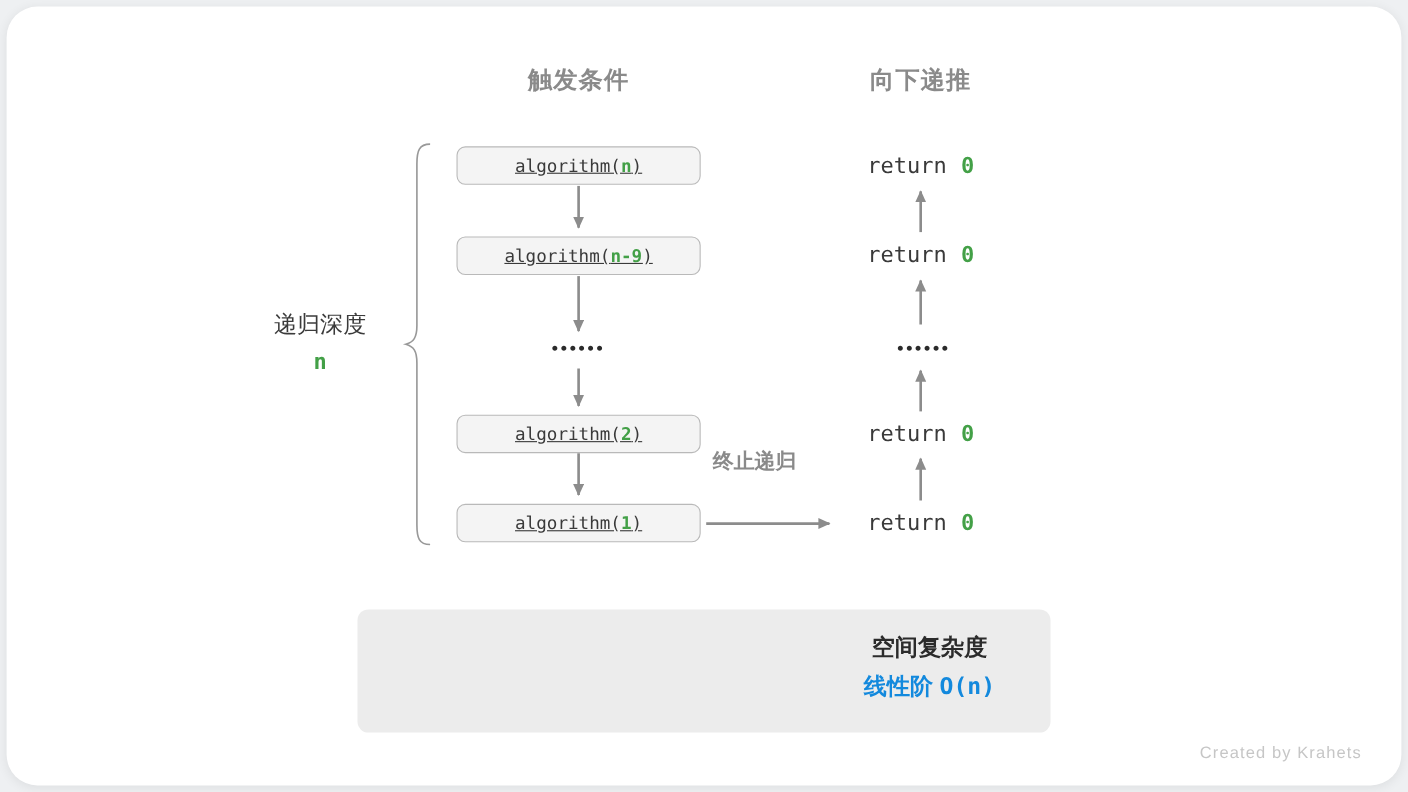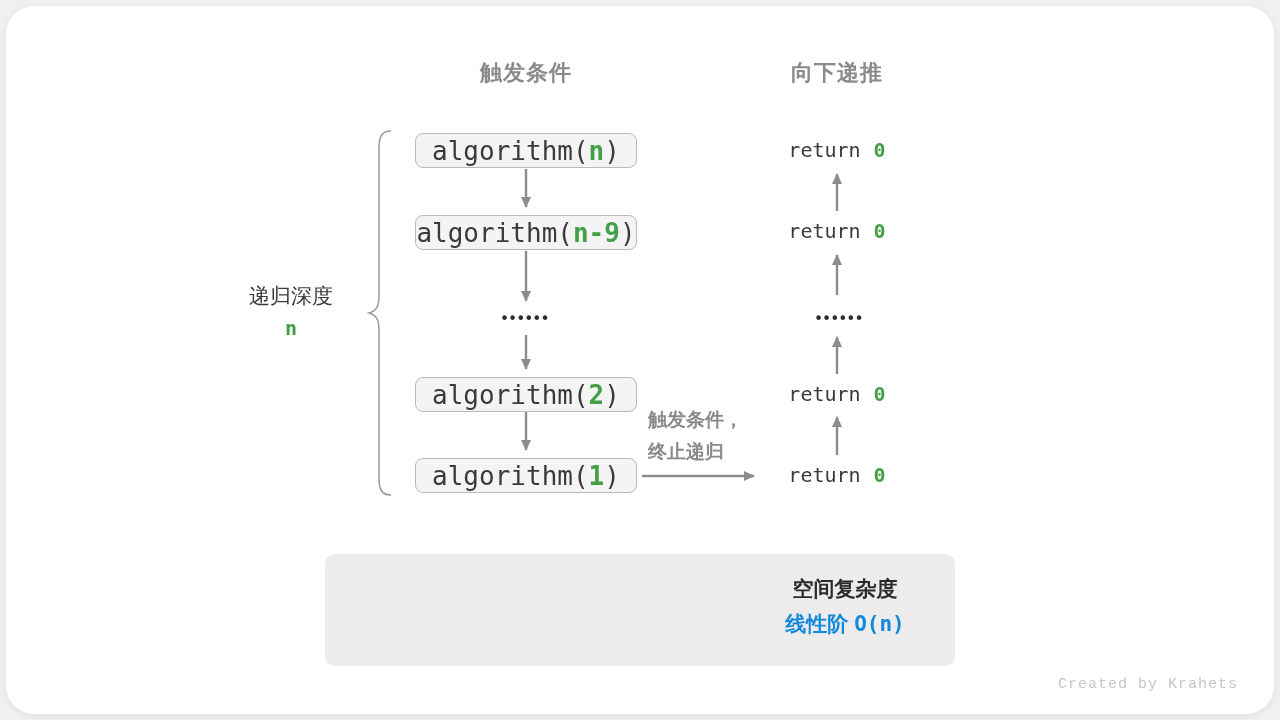--- a/index.html
+++ b/index.html
@@ -23,21 +23,21 @@
   .hdr-down{left:446px;}
   .hdr-up{left:757px;}
   .mono{font-family:"DejaVu Sans Mono","Liberation Mono",monospace;}
   .green{color:#43a047;font-weight:700;}
   .stack-box{
     left:415px;width:222px;height:35px;
     background:#f4f4f4;border:1.5px solid #b9b9b9;border-radius:8px;
     box-sizing:border-box;
     display:flex;align-items:center;justify-content:center;
     font-family:"DejaVu Sans Mono","Liberation Mono",monospace;
-    font-size:26px;color:#3a3a3a;
+    font-size:16px;color:#3a3a3a;text-decoration:underline;
   }
   .box-n{top:133px;}
   .box-n1{top:215px;}
   .box-2{top:377px;}
   .box-1{top:458px;}
   .return-row{
     left:757px;width:160px;height:24px;top:0;
     display:flex;align-items:flex-end;justify-content:center;
     font-family:"DejaVu Sans Mono","Liberation Mono",monospace;
     font-size:20px;color:#3a3a3a;white-space:pre;
@@ -81,21 +81,21 @@
   .summary-right .title{
     font-size:21px;font-weight:700;color:#2b2b2b;line-height:26px;
   }
   .summary-right .complexity{
     margin-top:9px;font-size:21px;font-weight:700;color:#1389dd;line-height:26px;
     white-space:nowrap;
   }
   .summary-right .complexity .mono{font-weight:700;}
   .footer-credit{
     top:676px;right:42px;
-    font-family:Liberation Mono, monospace;
+    font-family:Liberation Sans, sans-serif;
     font-size:15px;color:#c6c6c6;letter-spacing:1px;
   }
   svg.overlay{position:absolute;left:0;top:0;pointer-events:none;}
   .arrow-line{stroke:#8c8c8c;stroke-width:2.4;}
   .brace-path{stroke:#999999;stroke-width:1.5;fill:none;}
 </style>
 </head>
 <body>
 
 <div class="card"></div>
@@ -156,21 +156,20 @@
   <span>return</span><span class="green">0</span>
 </div>
 <div class="abs return-row ret-3">
   <span>return</span><span class="green">0</span>
 </div>
 <div class="abs return-row ret-4">
   <span>return</span><span class="green">0</span>
 </div>
 
 <div class="abs trigger-note">
-  <div>触发条件，</div>
   <div>终止递归</div>
 </div>
 
 <div class="abs summary-box"></div>
 <div class="abs summary-left">
 </div>
 <div class="abs summary-right">
   <div class="title">空间复杂度</div>
   <div class="complexity">
     <span>线性阶</span>

